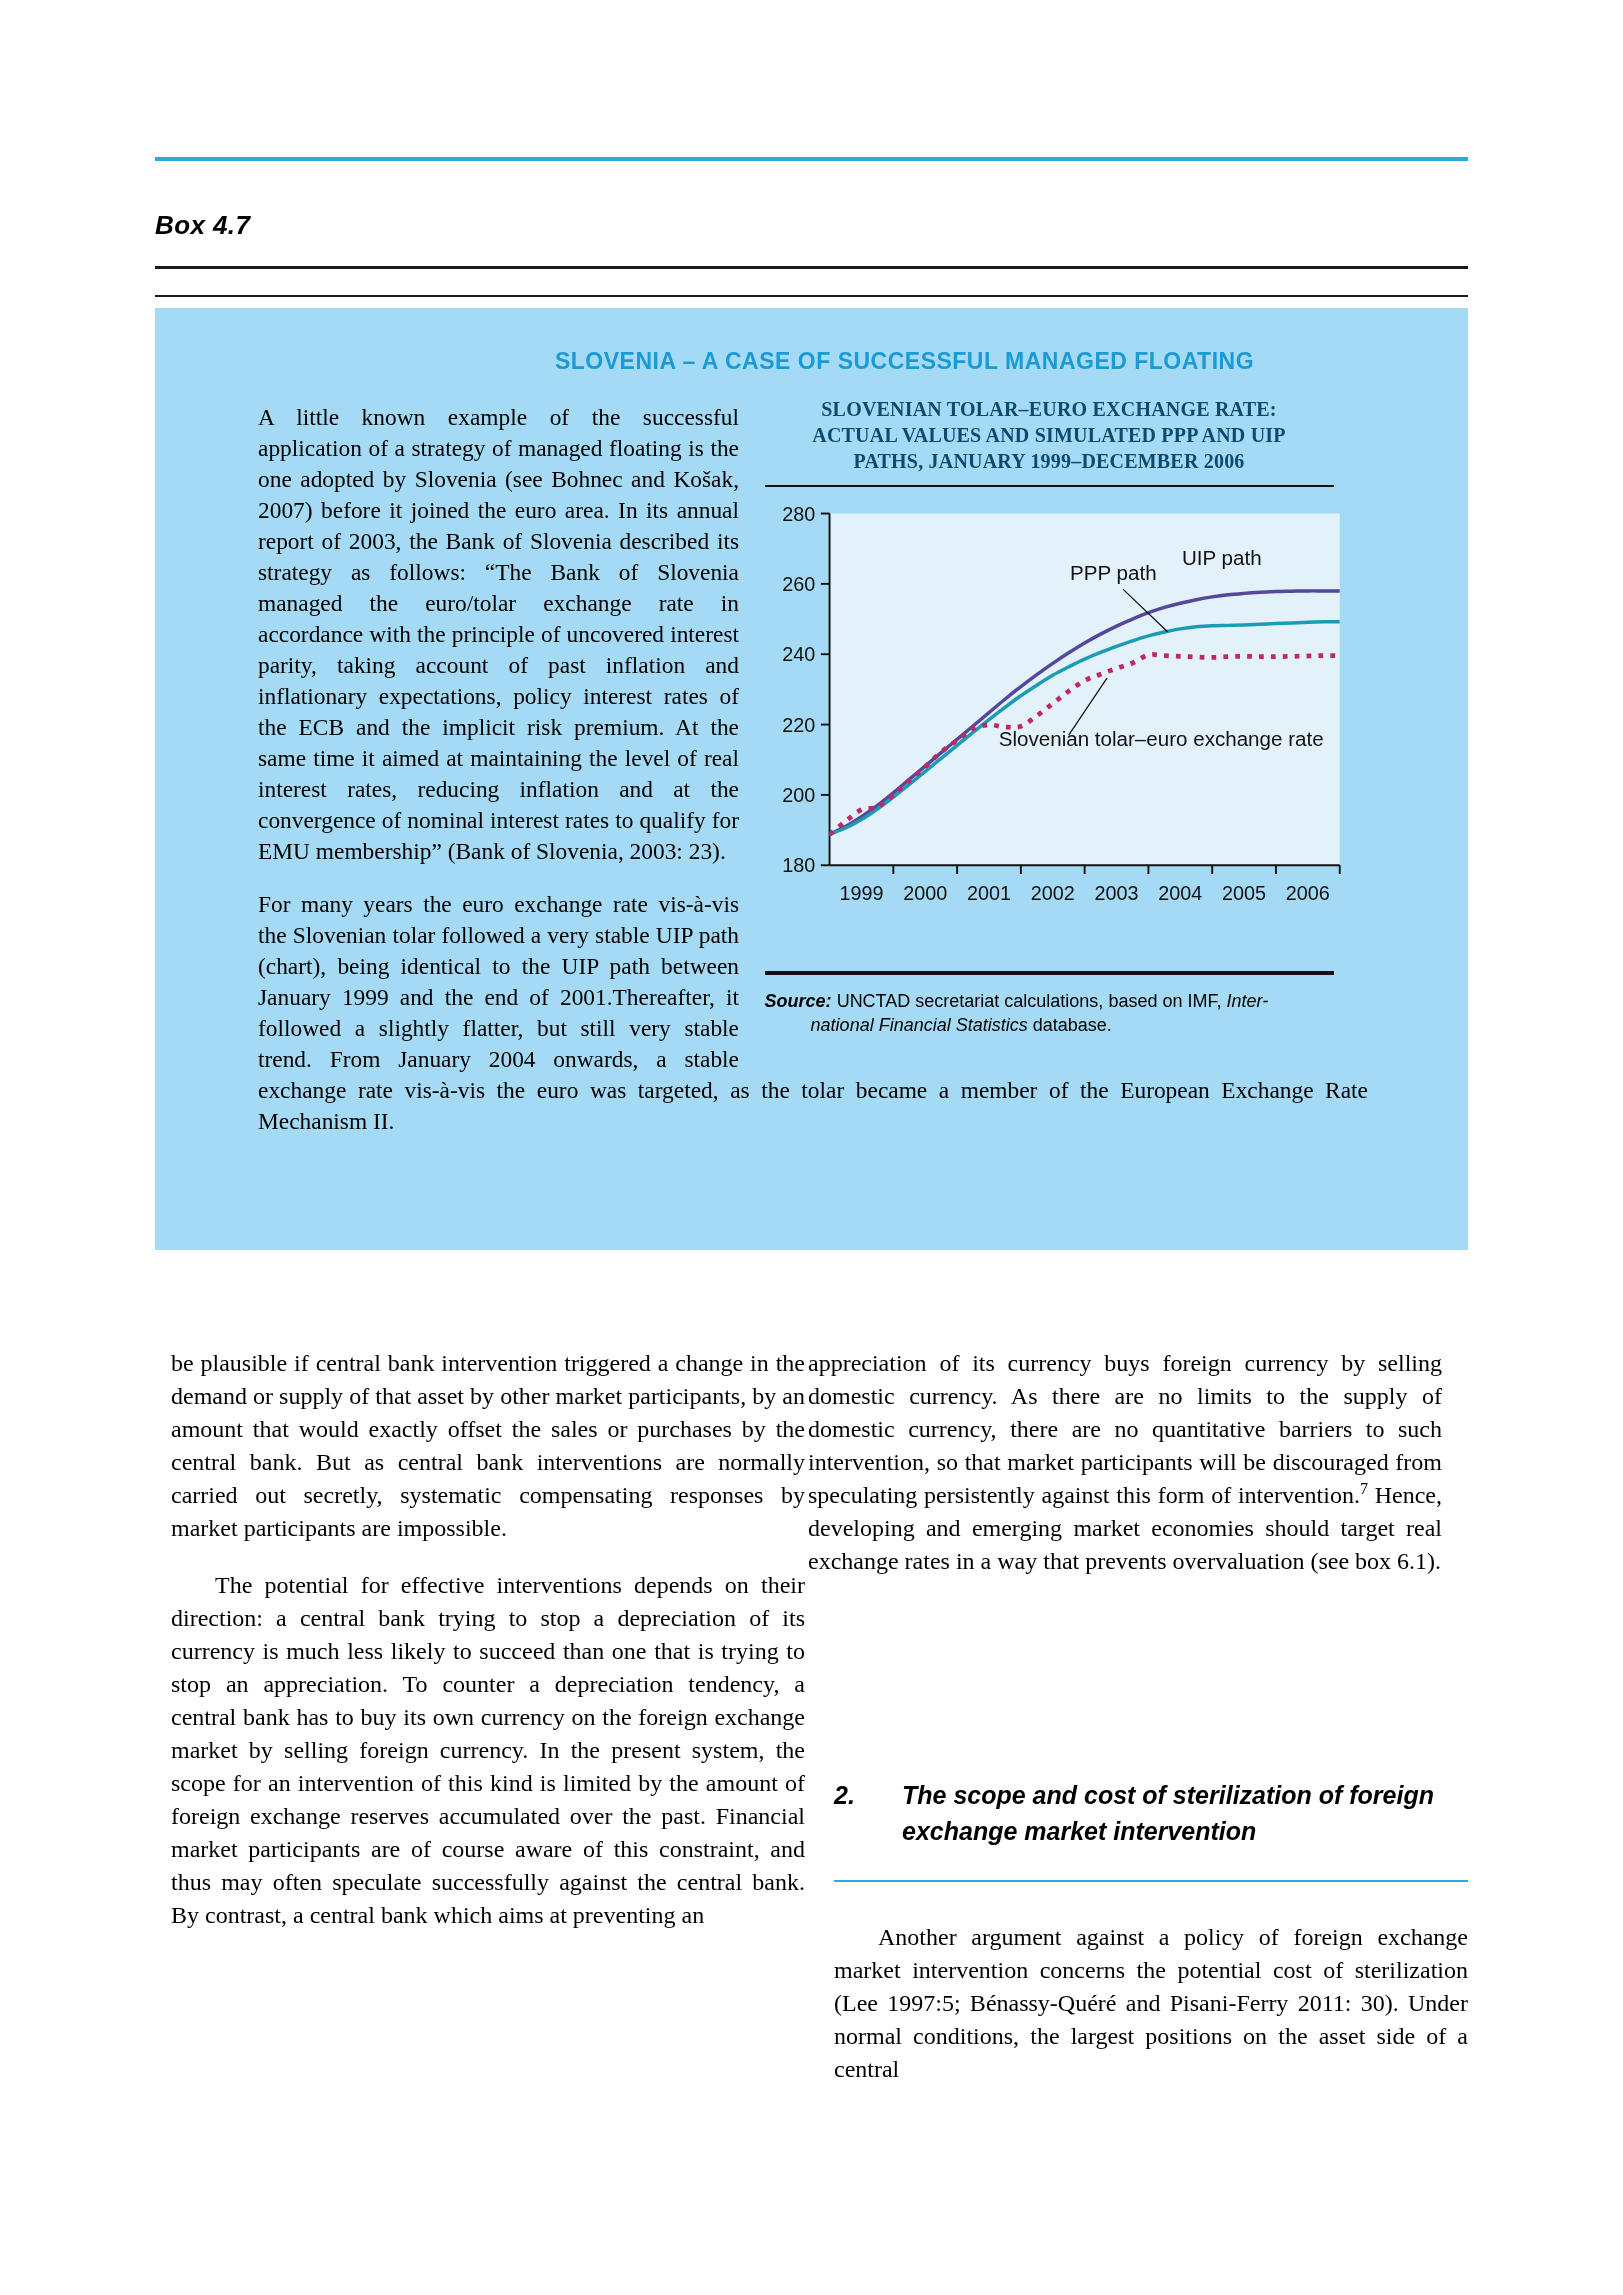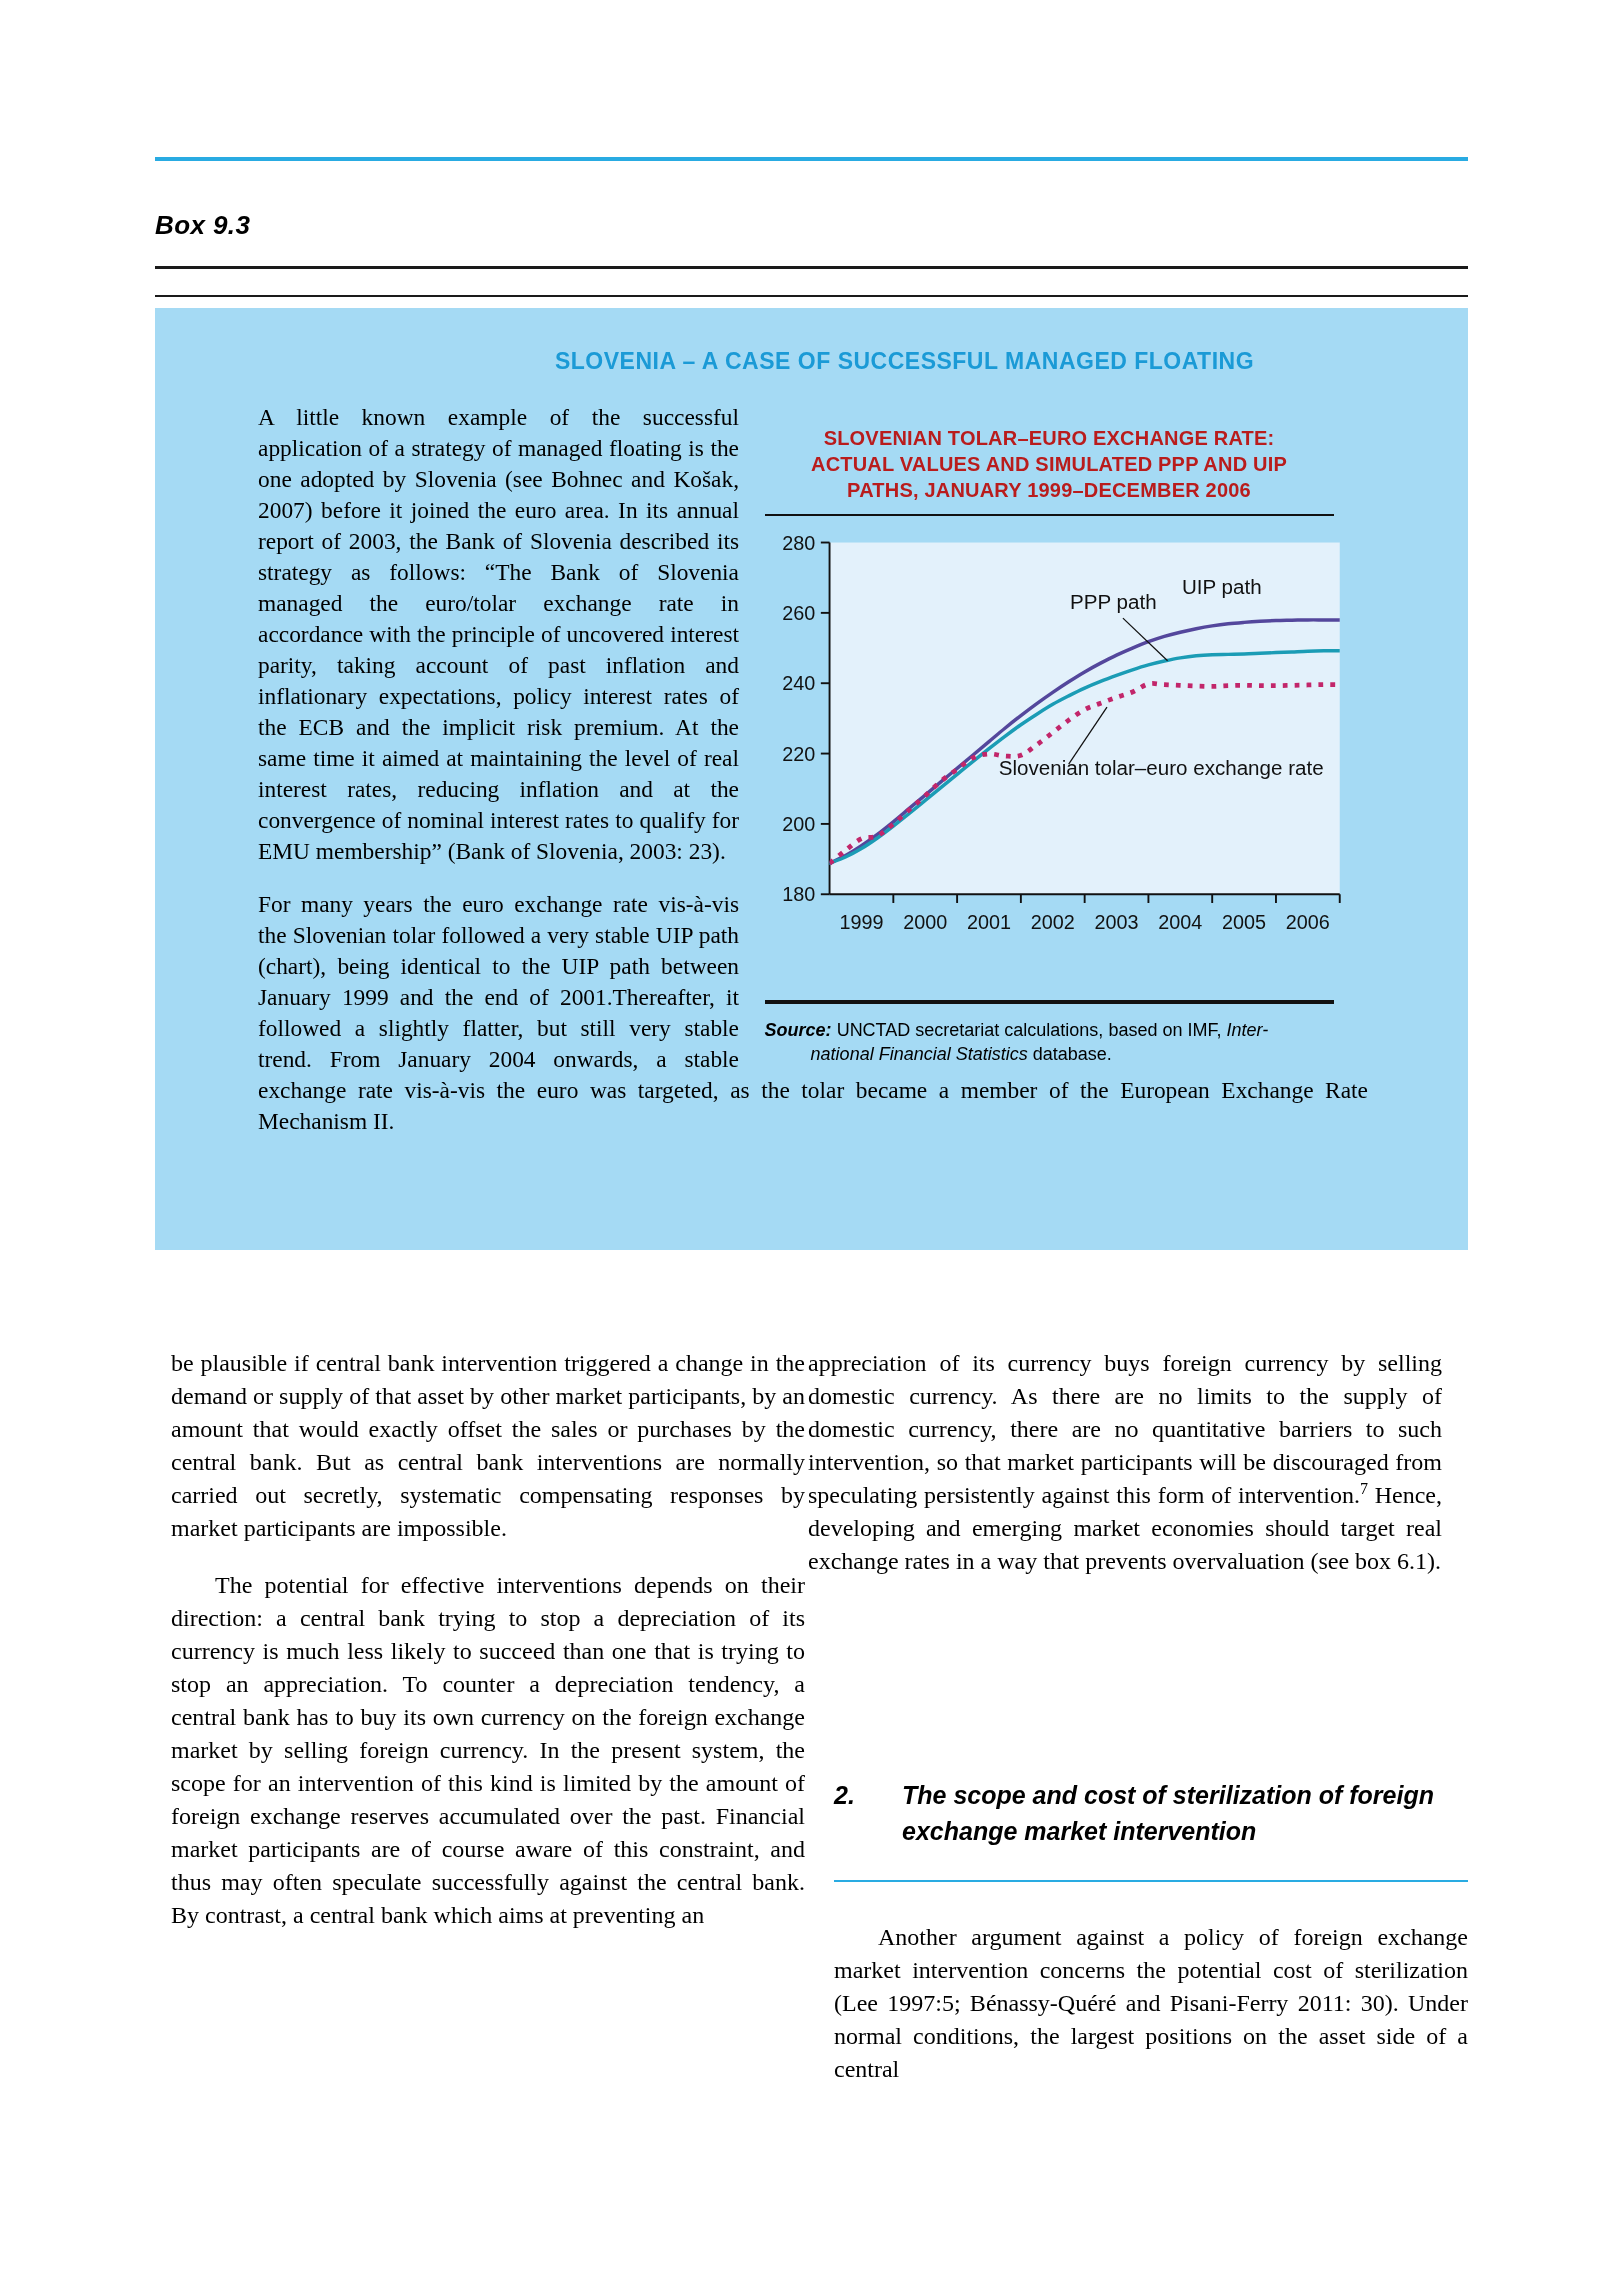--- a/index.html
+++ b/index.html
@@ -111,27 +111,26 @@
   
   .fig{
     position:absolute;
     left:744px; top:396px;
     width:610px;
     height:824px;
   }
   .fig-title{
     width:610px;
     text-align:center;
-    font-family:Liberation Sans, sans-serif;
+    font-family:Liberation Serif, serif;
     font-weight:bold;
     font-size:20px;
     line-height:26px;
     letter-spacing:0.2px;
-    color:#b91c1c;
-    margin-top:29px;
+    color:#0c4a6e;
   }
   .fig-rule{
     width:569px;
     margin:11px 0 0 20.6px;
     height:2.4px;background:#111;
   }
   .chartwrap{
     position:relative;
     width:610px;height:476px;
     margin-top:3.2px;
@@ -196,21 +195,21 @@
   }
   .col.right2{left:834px;top:1921px;}
 </style>
 </head>
 <body>
 
 <div class="page">
 
   <div class="rule-cyan"></div>
 
-  <div class="box-label">Box 9.3</div>
+  <div class="box-label">Box 4.7</div>
   <div class="rule-black-1"></div>
   <div class="rule-black-2"></div>
 
   <div class="box">
     <div class="box-title">SLOVENIA – A CASE OF SUCCESSFUL MANAGED FLOATING</div>
 
     <div class="box-body">
       <div class="floatfig"></div>
       <p>A little known example of the successful application of a strategy of managed floating is the one adopted by Slovenia (see Bohnec and Košak, 2007) before it joined the euro area. In its annual report of 2003, the Bank of Slovenia described its strategy as follows: “The Bank of Slovenia managed the euro/tolar exchange rate in accordance with the principle of uncovered interest parity, taking account of past inflation and inflationary expectations, policy interest rates of the ECB and the implicit risk premium. At the same time it aimed at maintaining the level of real interest rates, reducing inflation and at the convergence of nominal interest rates to qualify for EMU membership” (Bank of Slovenia, 2003: 23).</p>
       <p>For many years the euro exchange rate vis-à-vis the Slovenian tolar followed a very stable UIP path (chart), being identical to the UIP path between January 1999 and the end of 2001.Thereafter, it followed a slightly flatter, but still very stable trend. From January 2004 onwards, a stable exchange rate vis-à-vis the euro was targeted, as the tolar became a member of the European Exchange Rate Mechanism II.</p>

